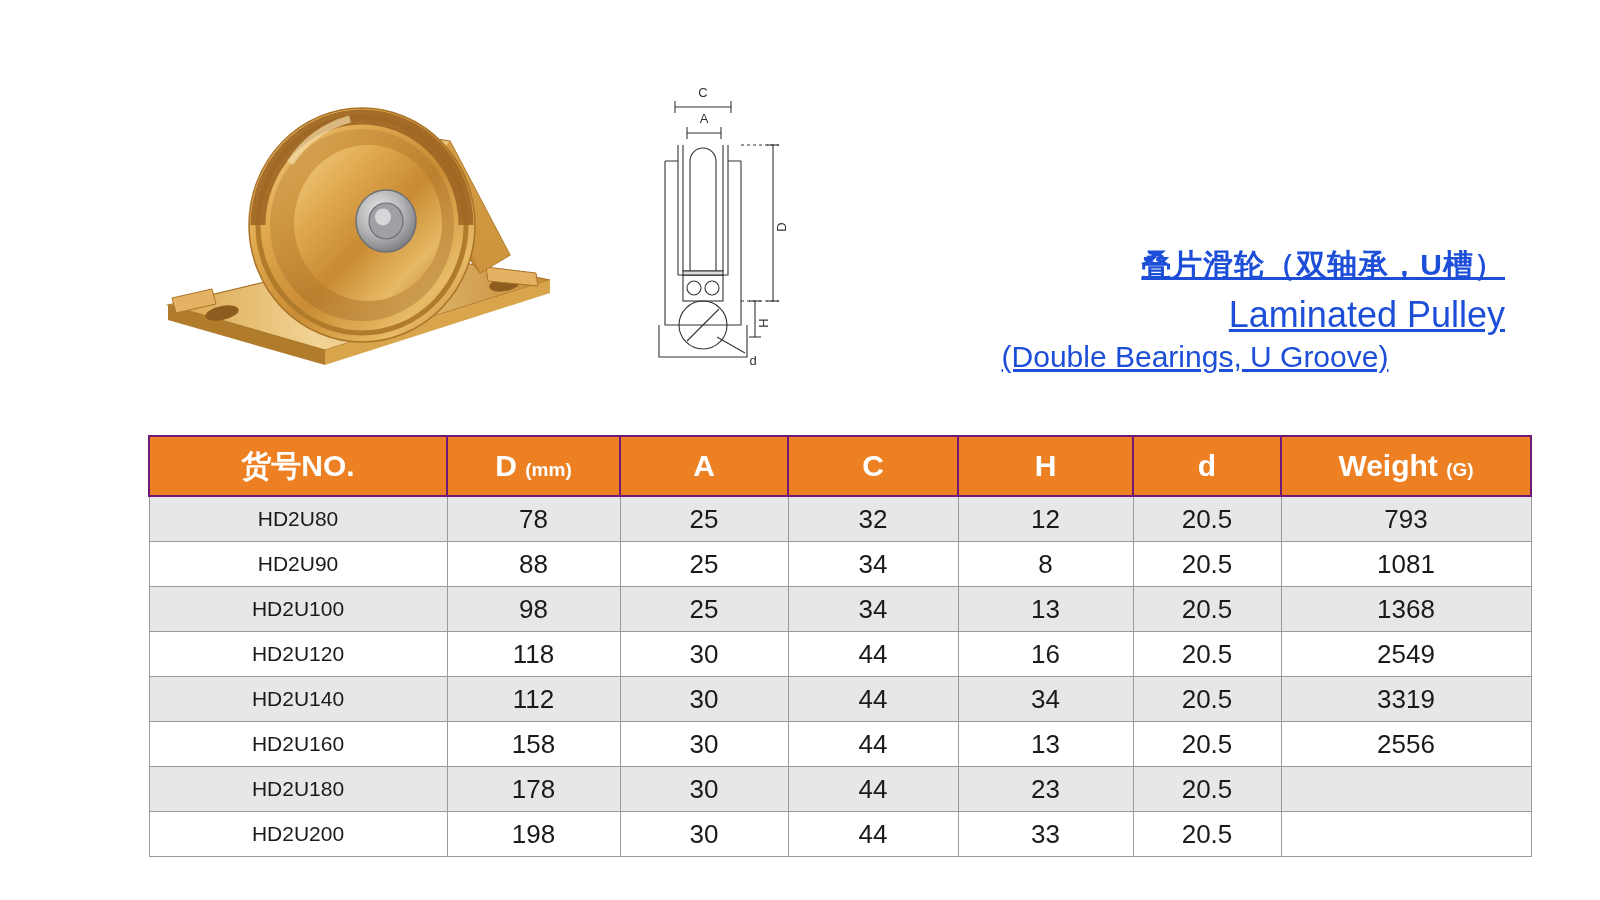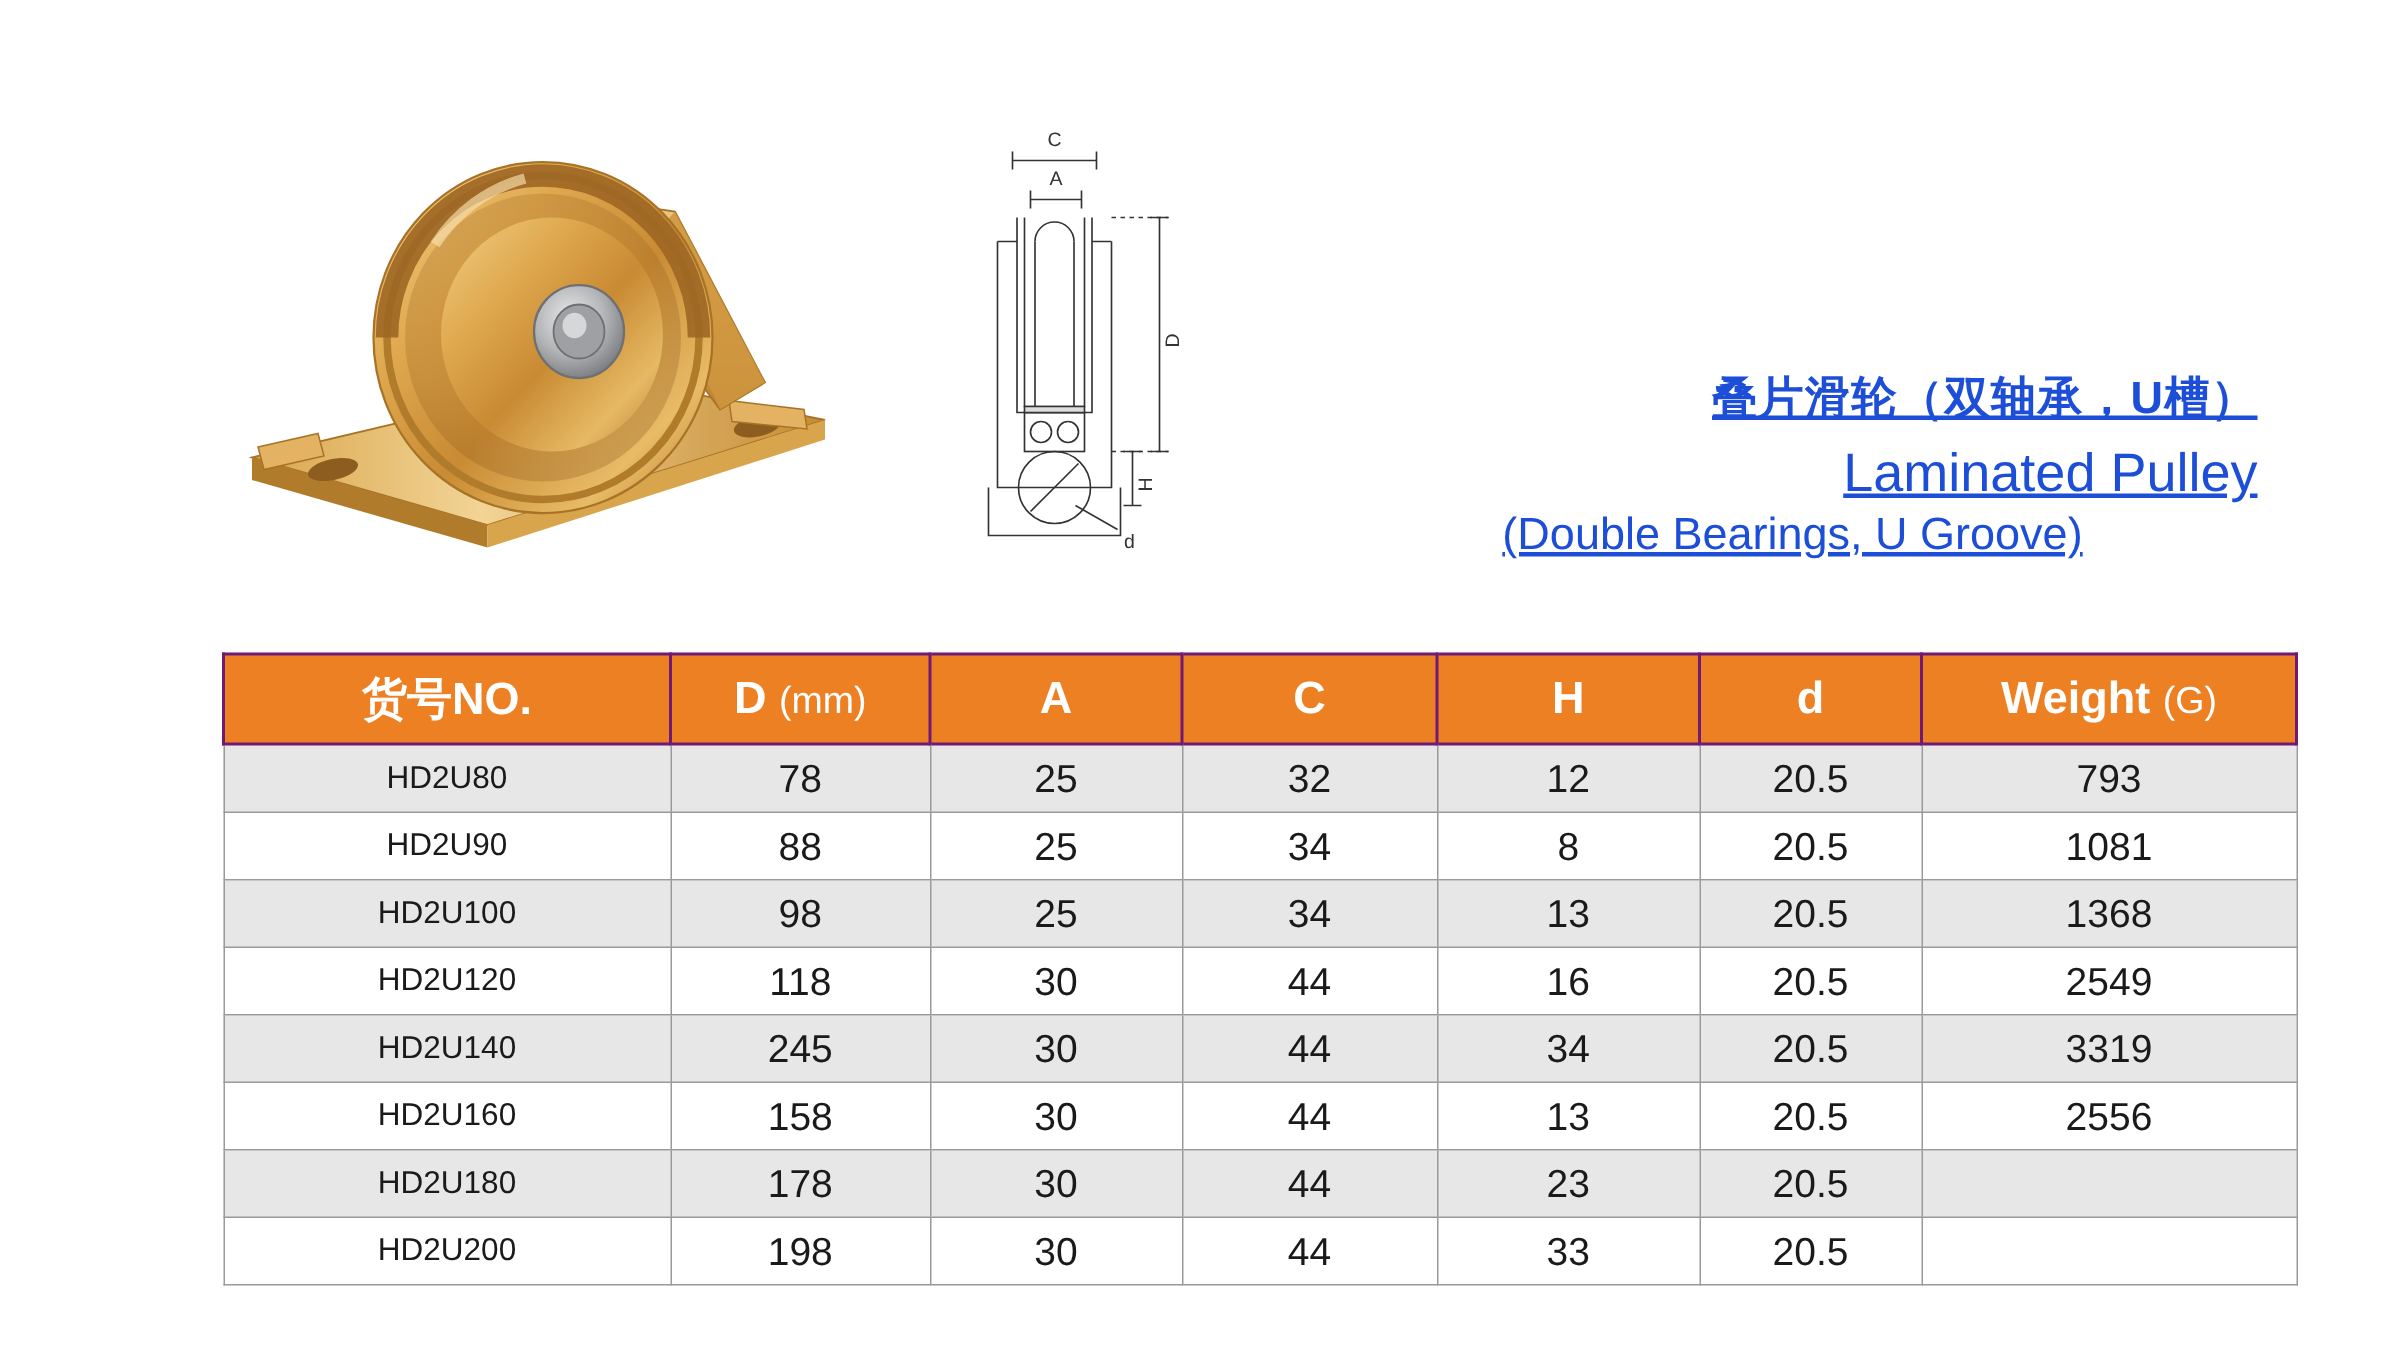--- a/index.html
+++ b/index.html
@@ -80,22 +80,22 @@
   }
   #spec-table thead th {
     background: #ee8024;
     color: #ffffff;
     font-size: 30px;
     font-weight: bold;
     height: 58px;
     border: 2px solid #701a75;
   }
   #spec-table thead th .unit {
-    font-size: 25px;
-    font-weight: normal;
+    font-size: 19px;
+    font-weight: bold;
   }
   #spec-table tbody tr:nth-child(odd) td {
     background: #e7e7e7;
   }
   #spec-table tbody tr:nth-child(even) td {
     background: #ffffff;
   }
   #spec-table td.name-col {
     font-size: 21px;
   }
@@ -283,21 +283,21 @@
       <td class="name-col">HD2U120</td>
       <td>118</td>
       <td>30</td>
       <td>44</td>
       <td>16</td>
       <td>20.5</td>
       <td>2549</td>
     </tr>
     <tr>
       <td class="name-col">HD2U140</td>
-      <td>245</td>
+      <td>112</td>
       <td>30</td>
       <td>44</td>
       <td>34</td>
       <td>20.5</td>
       <td>3319</td>
     </tr>
     <tr>
       <td class="name-col">HD2U160</td>
       <td>158</td>
       <td>30</td>

